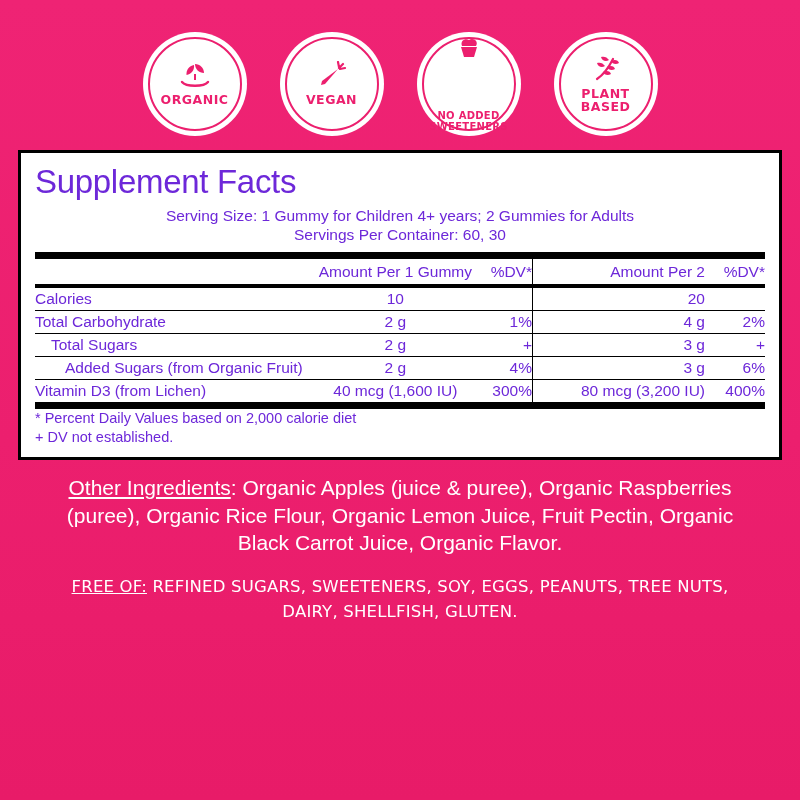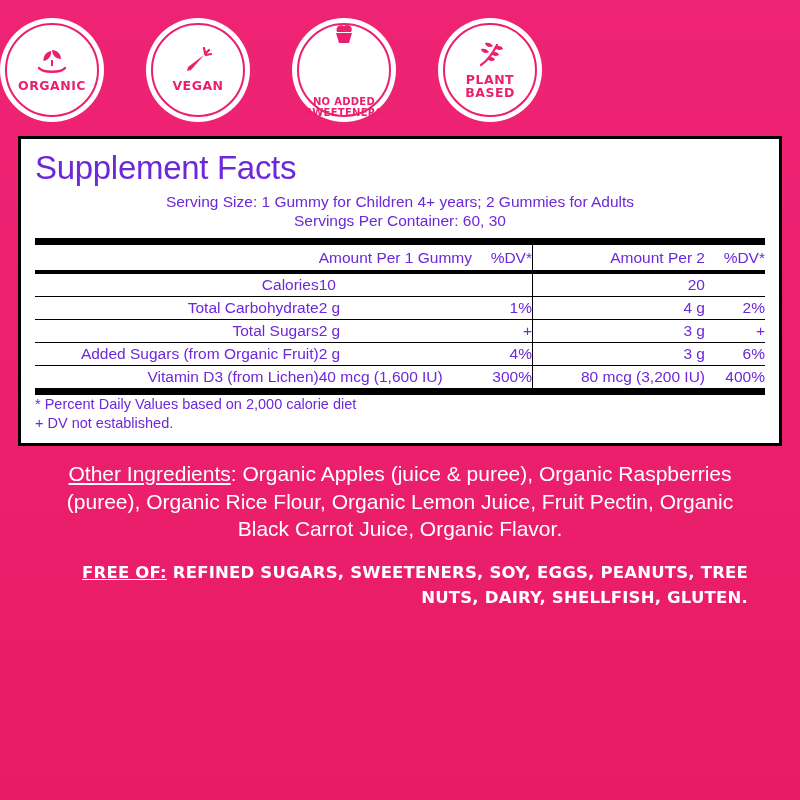--- a/index.html
+++ b/index.html
@@ -18,22 +18,23 @@
     width: 800px;
     height: 800px;
     background: linear-gradient(180deg, #ef2374 0%, #ec1f6e 55%, #e81b68 100%);
     position: relative;
     box-sizing: border-box;
   }
 
   
   .badges {
     display: flex;
-    gap: 42px;
-    padding-top: 18px;
+    justify-content: center;
+    gap: 33px;
+    padding-top: 32px;
   }
   .badge {
     width: 104px;
     height: 104px;
     border-radius: 50%;
     background: #ffffff;
     position: relative;
     display: flex;
     flex-direction: column;
     align-items: center;
@@ -106,22 +107,22 @@
   }
   table.facts td, table.facts th {
     padding: 2px 0 2px 0;
     vertical-align: bottom;
     font-weight: normal;
   }
   table.facts tr.hdr th {
     padding-bottom: 3px;
     padding-top: 4px;
   }
-  .c-name { text-align: right; }
-  .c-amt1 { text-align: left; width: 150px; white-space: nowrap; padding-right: 4px !important;}
+  .c-name { text-align: left; }
+  .c-amt1 { text-align: center; width: 150px; white-space: nowrap; padding-right: 4px !important;}
   .c-dv1  { text-align: right; width: 56px; white-space: nowrap; }
   .c-gap  { width: 22px; }
   .c-amt2 { text-align: right; width: 150px; white-space: nowrap; padding-right: 4px !important;}
   .c-dv2  { text-align: right; width: 56px; white-space: nowrap; }
   .indent1 { padding-left: 16px !important; }
   .indent2 { padding-left: 30px !important; }
   .rowline td { border-bottom: 1px solid #000; }
   .vline {
     border-left: 1px solid #000;
   }
@@ -140,23 +141,23 @@
     line-height: 1.32;
     padding: 14px 44px 0 44px;
     font-family: "Liberation Sans", sans-serif;
   }
   .other .u {
     text-decoration: underline;
     margin-top: 12px;
   }
   .freeof {
     color: #ffffff;
-    text-align: right;
+    text-align: center;
     font-family: "DejaVu Sans", sans-serif;
-    font-weight: bold;
+    font-weight: normal;
     font-size: 16.5px;
     letter-spacing: 0.2px;
     line-height: 1.5;
     padding: 18px 52px 0 52px;
     text-transform: uppercase;
   }
   .freeof .u { text-decoration: underline; }
 </style>
 </head>
 <body>

